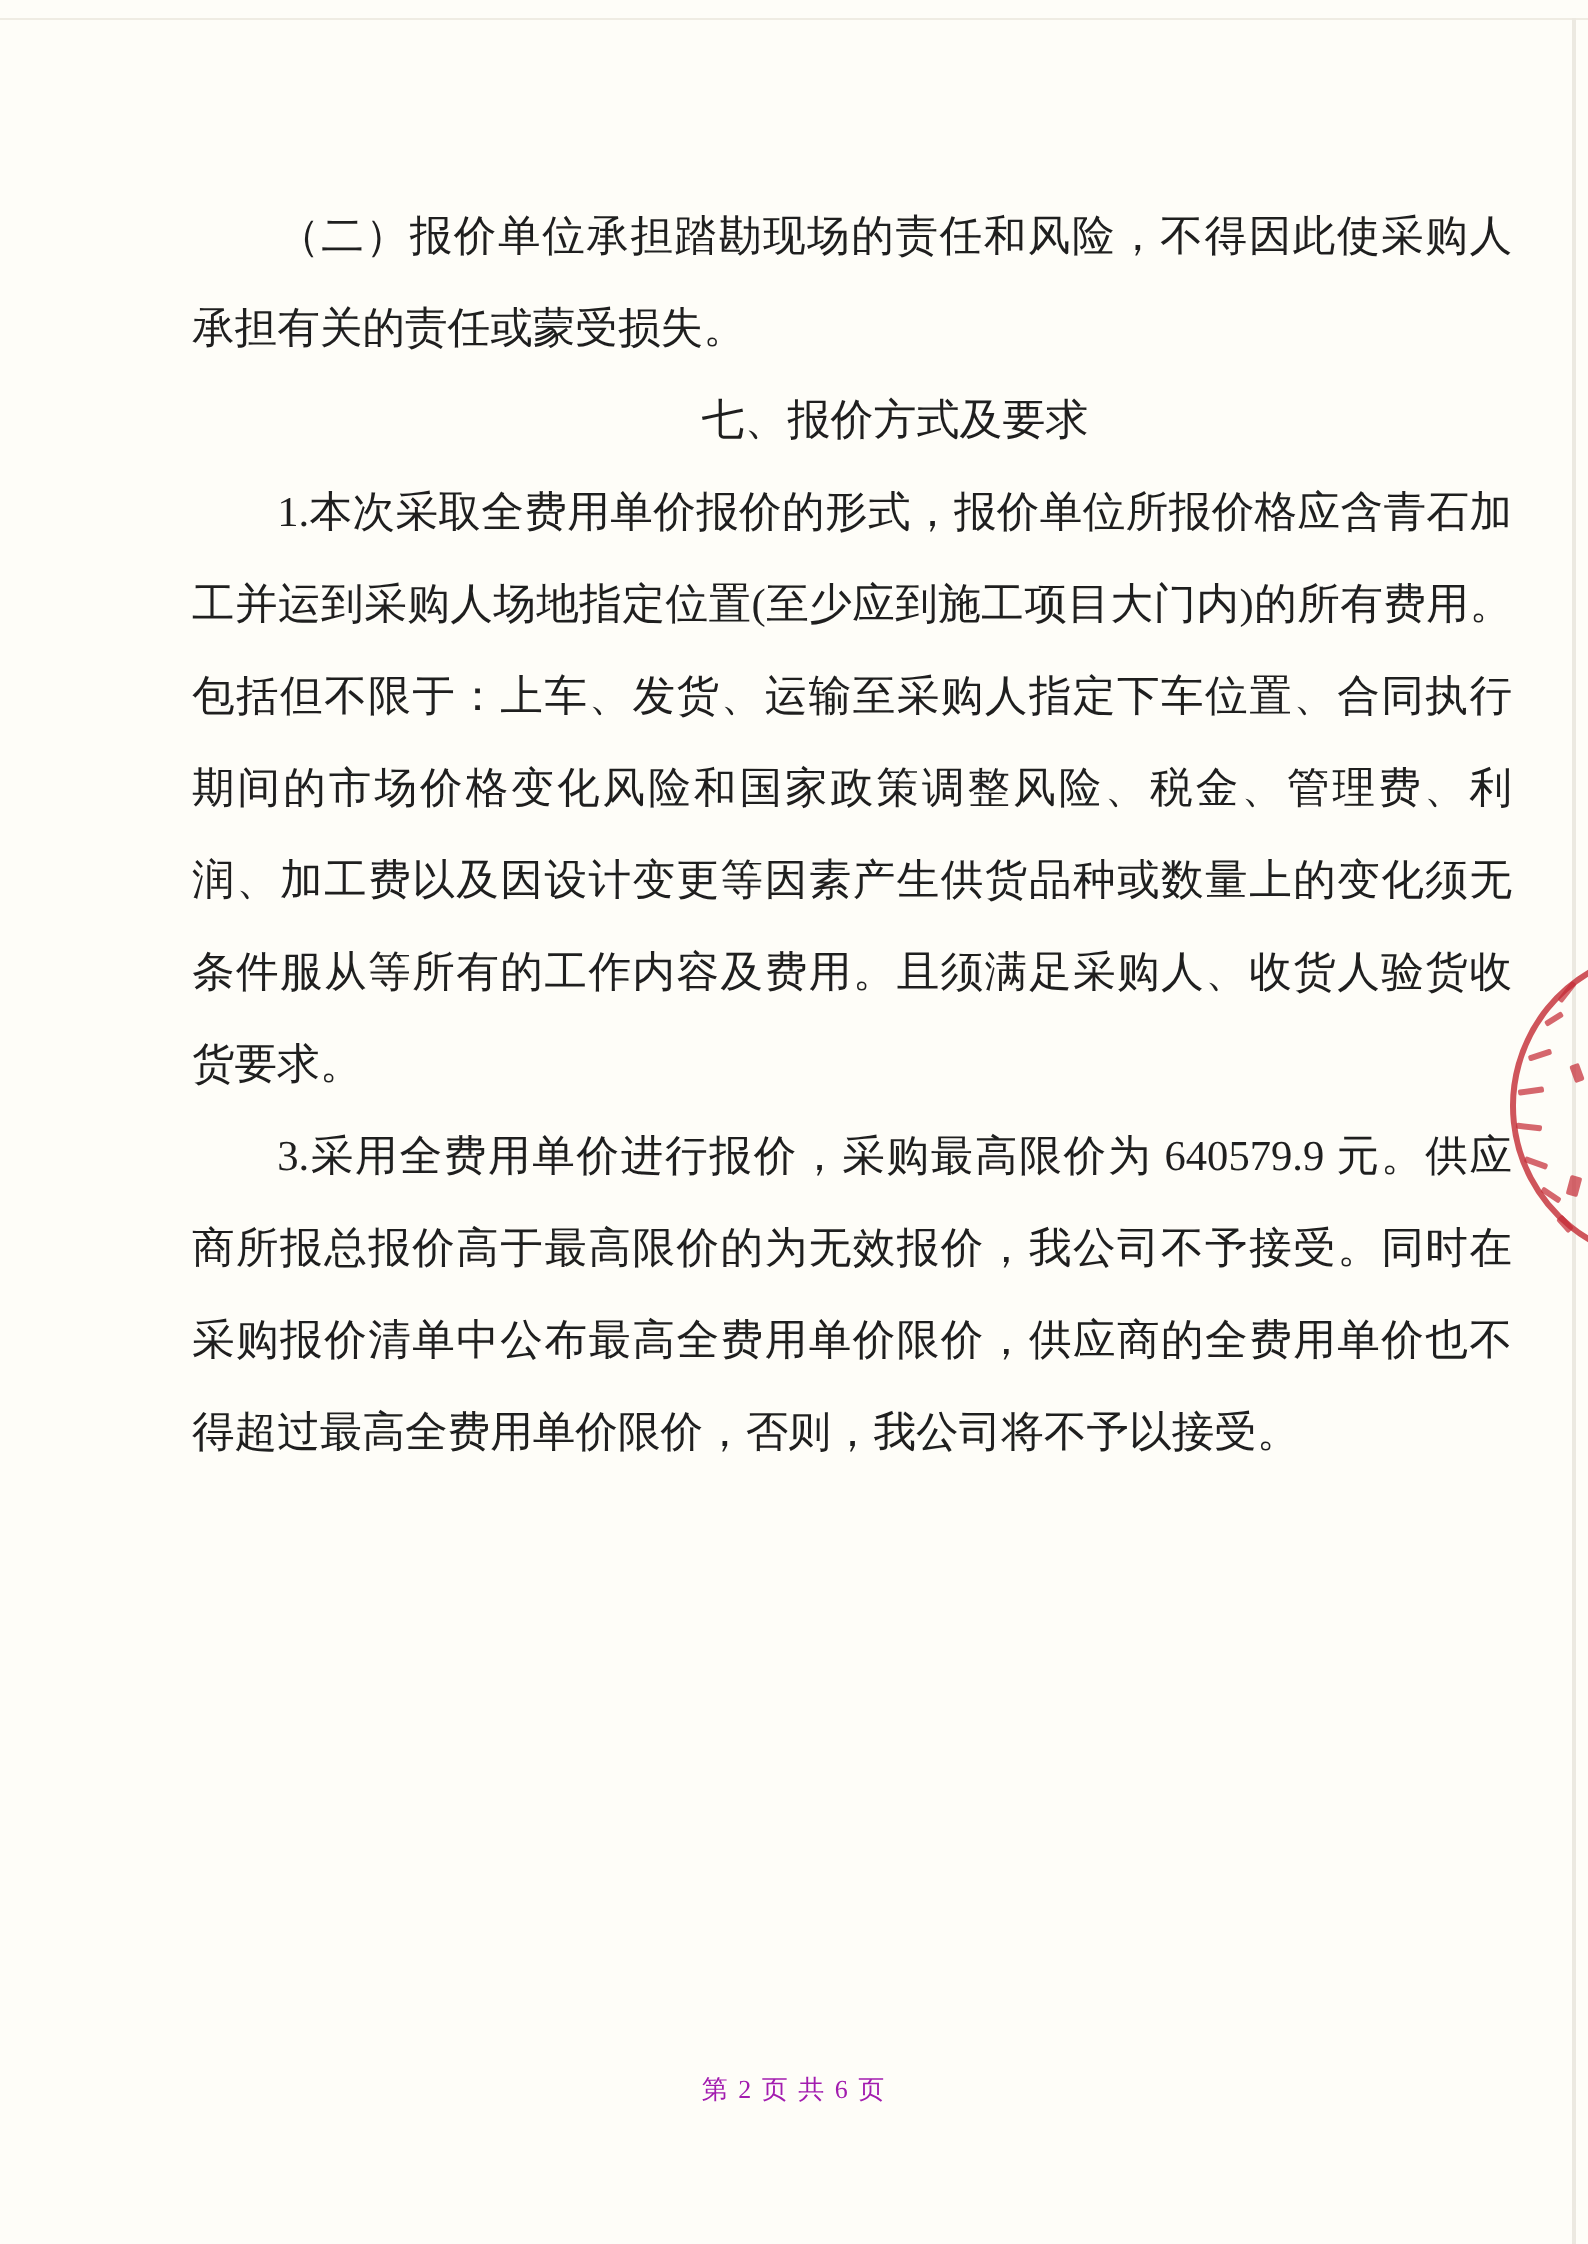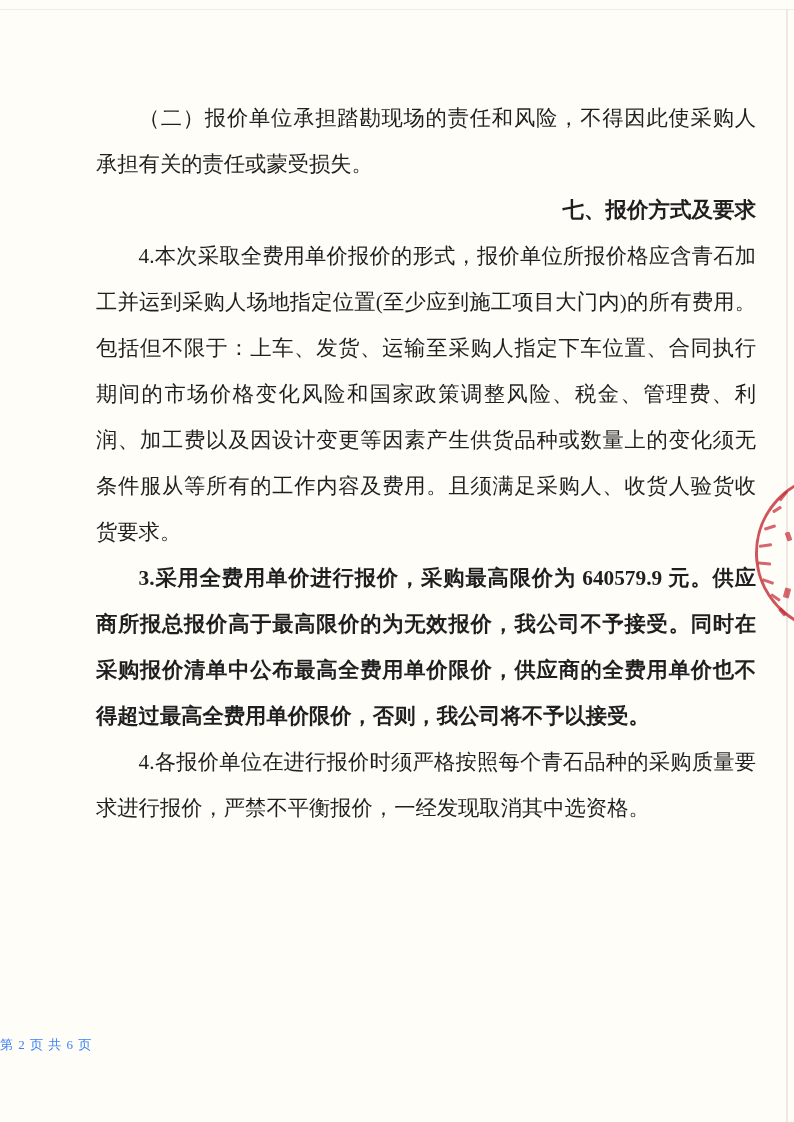--- a/index.html
+++ b/index.html
@@ -38,34 +38,35 @@
     text-align: justify;
     margin-left: 24px;
   }
   .doc p {
     margin: 0;
     padding: 0;
     text-indent: 2em;
   }
   .doc p.heading {
     font-family: "Liberation Sans", "DejaVu Sans", sans-serif;
-    font-weight: 700;
+    font-weight: 400;
     font-size: 21.5px;
-    text-align: right;
+    text-align: center;
   }
   .doc p.bold {
-    font-weight: 700;
+    font-weight: 400;
   }
   .footer {
     position: absolute;
     left: 0; right: 0;
     top: 1036px;
+    text-align: center;
     font-size: 13px;
     letter-spacing: 1px;
-    color: #3b82f6;
+    color: #a21caf;
   }
   
   .stamp {
     position: absolute;
     left: 748px;
     top: 468px;
     width: 46px;
     height: 172px;
     overflow: hidden;
     pointer-events: none;
@@ -101,23 +102,22 @@
 <body>
 
 <div class="page">
 
   <div class="scan-line-top"></div>
   <div class="scan-line-right"></div>
 
   <main class="doc">
       <p class="body">（二）报价单位承担踏勘现场的责任和风险，不得因此使采购人承担有关的责任或蒙受损失。</p>
       <p class="heading">七、报价方式及要求</p>
-      <p class="body">4.本次采取全费用单价报价的形式，报价单位所报价格应含青石加工并运到采购人场地指定位置(至少应到施工项目大门内)的所有费用。包括但不限于：上车、发货、运输至采购人指定下车位置、合同执行期间的市场价格变化风险和国家政策调整风险、税金、管理费、利润、加工费以及因设计变更等因素产生供货品种或数量上的变化须无条件服从等所有的工作内容及费用。且须满足采购人、收货人验货收货要求。</p>
+      <p class="body">1.本次采取全费用单价报价的形式，报价单位所报价格应含青石加工并运到采购人场地指定位置(至少应到施工项目大门内)的所有费用。包括但不限于：上车、发货、运输至采购人指定下车位置、合同执行期间的市场价格变化风险和国家政策调整风险、税金、管理费、利润、加工费以及因设计变更等因素产生供货品种或数量上的变化须无条件服从等所有的工作内容及费用。且须满足采购人、收货人验货收货要求。</p>
       <p class="bold">3.采用全费用单价进行报价，采购最高限价为 640579.9 元。供应商所报总报价高于最高限价的为无效报价，我公司不予接受。同时在采购报价清单中公布最高全费用单价限价，供应商的全费用单价也不得超过最高全费用单价限价，否则，我公司将不予以接受。</p>
-      <p class="body">4.各报价单位在进行报价时须严格按照每个青石品种的采购质量要求进行报价，严禁不平衡报价，一经发现取消其中选资格。</p>
     </main>
 
   <div class="stamp">
     <div class="stamp-ring"></div>
     <div class="mark m1"></div>
     <div class="mark m2"></div>
     <div class="mark m3"></div>
     <div class="mark m4"></div>
     <div class="mark m5"></div>
     <div class="mark m6"></div>

